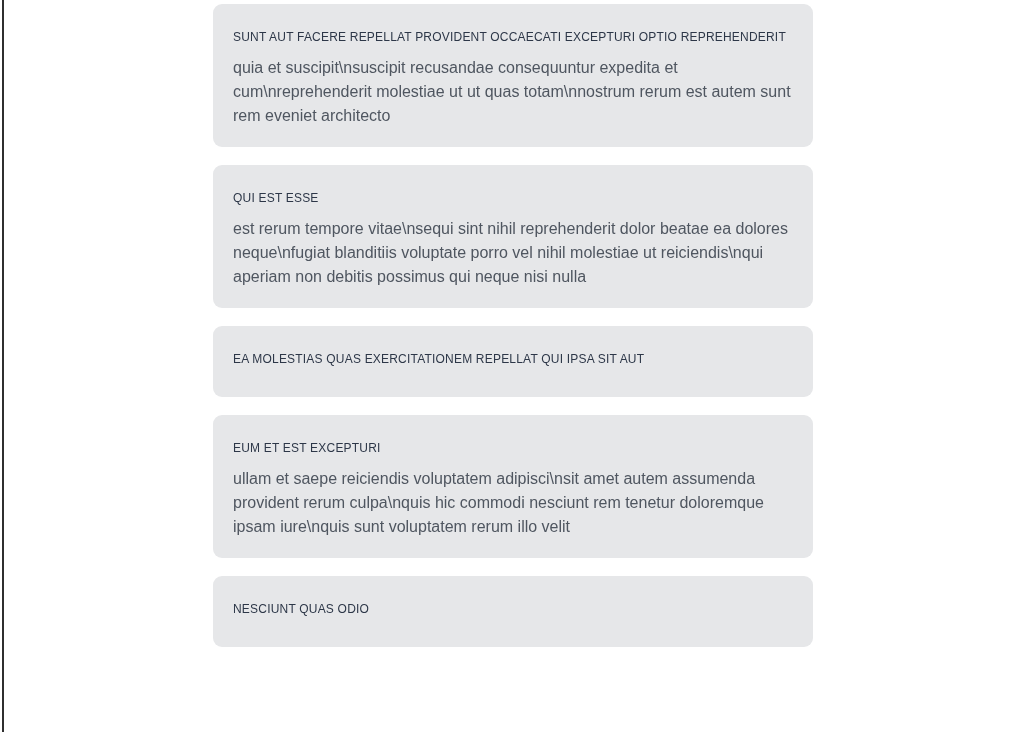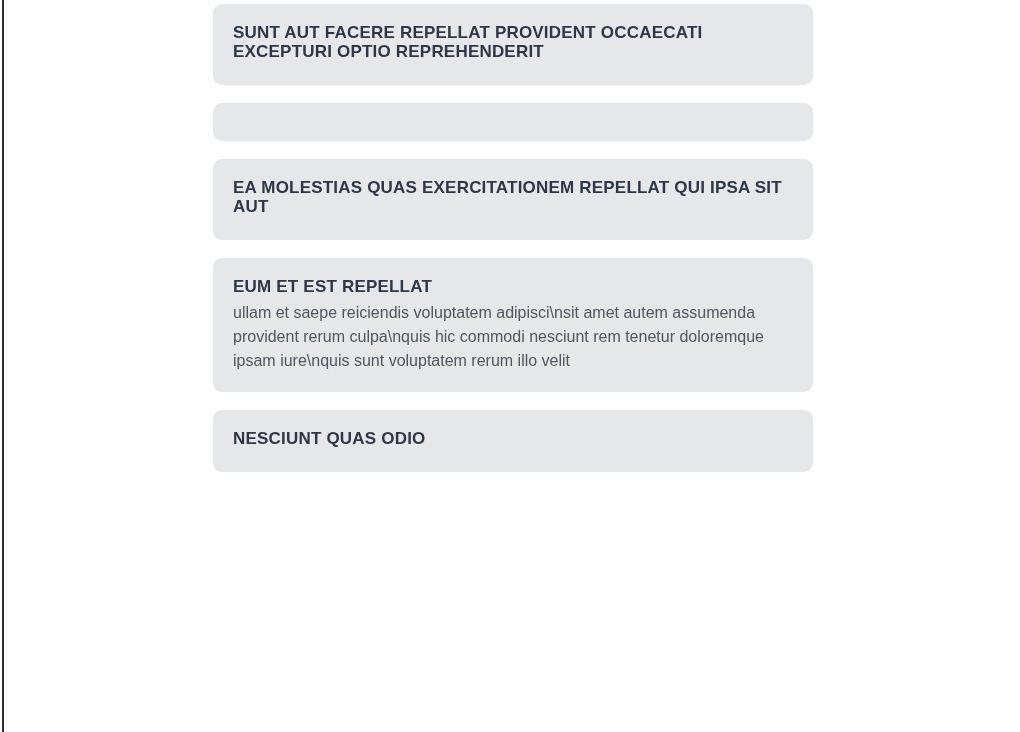--- a/index.html
+++ b/index.html
@@ -29,53 +29,56 @@
     width: 600px;
   }
   .post-card {
     background: #e6e7e9;
     border-radius: 9px;
     padding: 19px 20px;
     margin-bottom: 18px;
   }
   .post-title {
     margin: 0 0 5px 0;
-    font-size: 17px;
-    line-height: 19px;
-    font-weight: 700;
+    font-size: 12px;
+    line-height: 28px;
+    font-weight: 400;
     color: #2d3748;
     letter-spacing: 0.2px;
   }
   .post-body {
     margin: 0;
     font-size: 16px;
     line-height: 24px;
     font-weight: 400;
     color: #4f5660;
   }
 </style>
 </head>
 <body>
 
 <div class="left-divider"></div>
 
 <div class="posts-list">
   <div class="post-card">
     <h2 class="post-title">SUNT AUT FACERE REPELLAT PROVIDENT OCCAECATI EXCEPTURI OPTIO REPREHENDERIT</h2>
+    <p class="post-body">quia et suscipit\nsuscipit recusandae consequuntur expedita et cum\nreprehenderit molestiae ut ut quas totam\nnostrum rerum est autem sunt rem eveniet architecto</p>
   </div>
 
   <div class="post-card">
+    <h2 class="post-title">QUI EST ESSE</h2>
+    <p class="post-body">est rerum tempore vitae\nsequi sint nihil reprehenderit dolor beatae ea dolores neque\nfugiat blanditiis voluptate porro vel nihil molestiae ut reiciendis\nqui aperiam non debitis possimus qui neque nisi nulla</p>
   </div>
 
   <div class="post-card">
     <h2 class="post-title">EA MOLESTIAS QUAS EXERCITATIONEM REPELLAT QUI IPSA SIT AUT</h2>
   </div>
 
   <div class="post-card">
-    <h2 class="post-title">EUM ET EST REPELLAT</h2>
+    <h2 class="post-title">EUM ET EST EXCEPTURI</h2>
     <p class="post-body">ullam et saepe reiciendis voluptatem adipisci\nsit amet autem assumenda provident rerum culpa\nquis hic commodi nesciunt rem tenetur doloremque ipsam iure\nquis sunt voluptatem rerum illo velit</p>
   </div>
 
   <div class="post-card">
     <h2 class="post-title">NESCIUNT QUAS ODIO</h2>
 
   </div>
 </div>
 
 </body></html>

